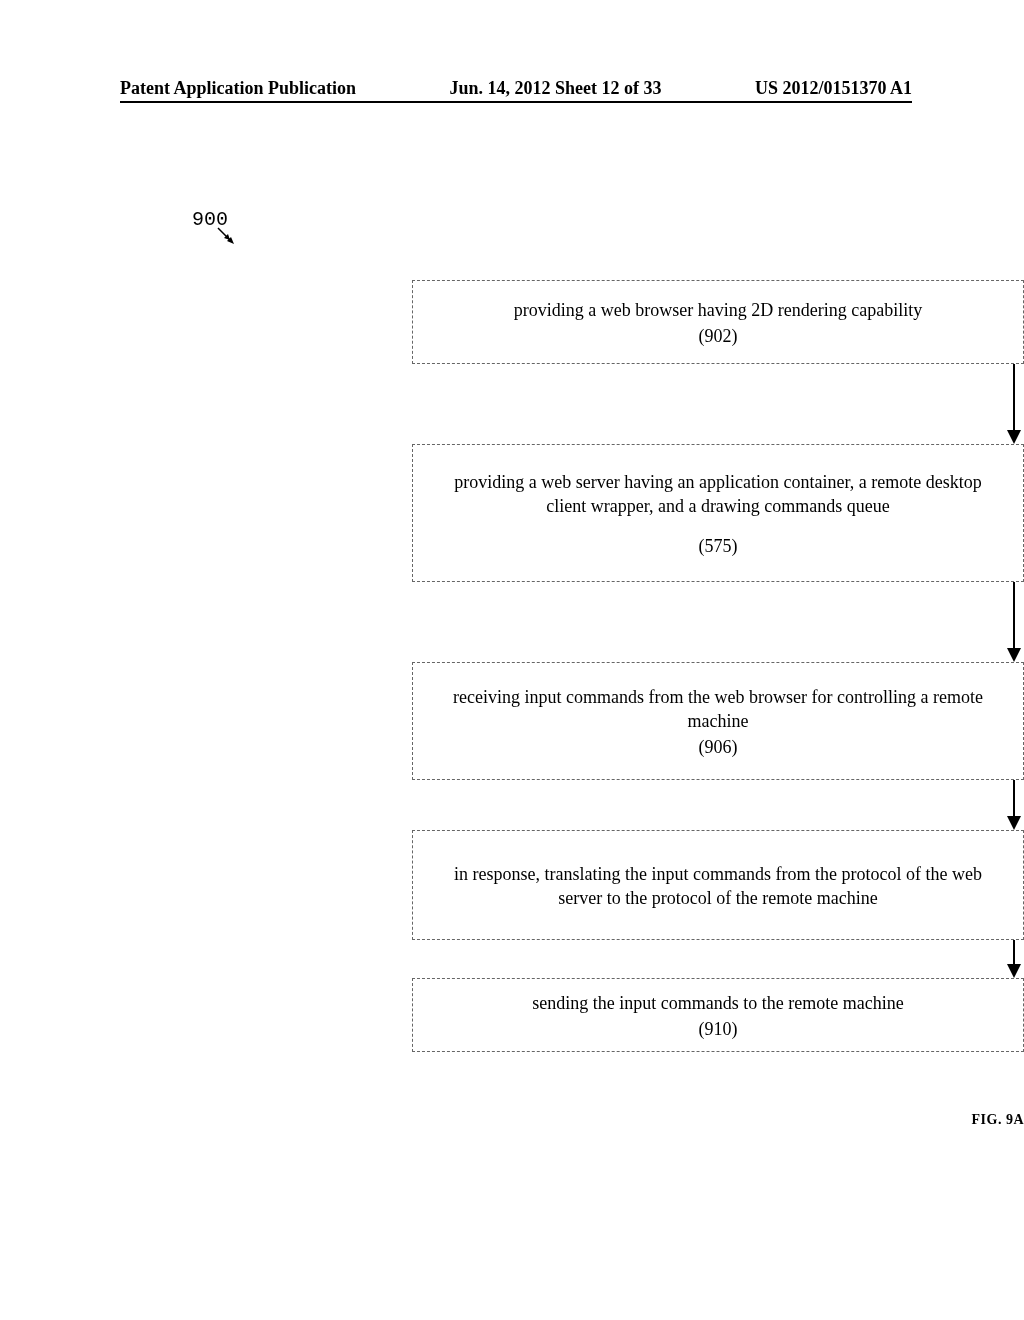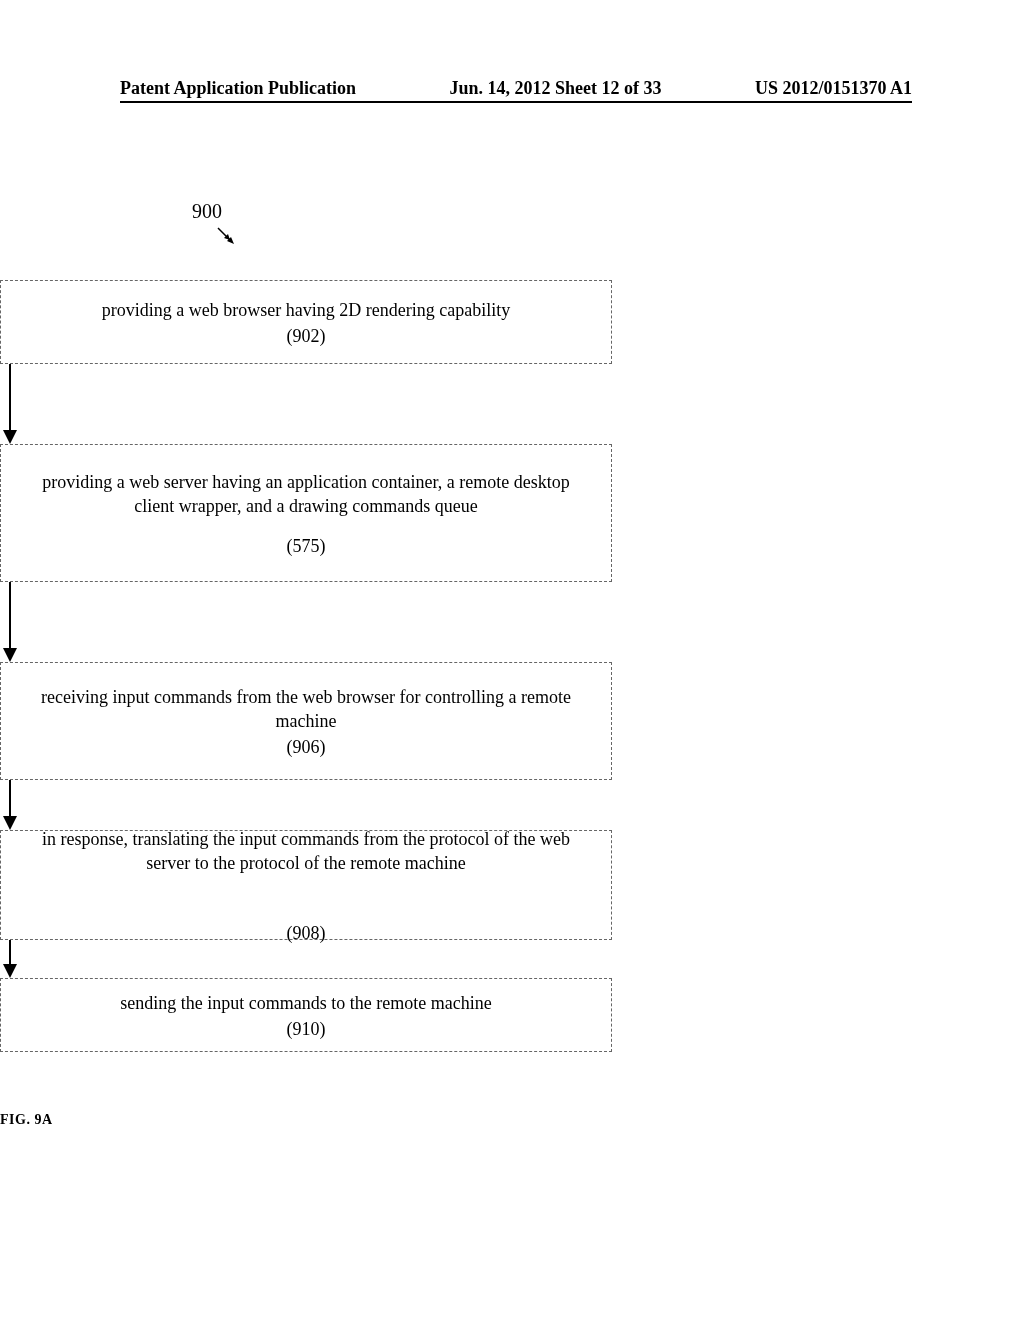--- a/index.html
+++ b/index.html
@@ -6,25 +6,25 @@
   html, body { width: 1024px; height: 1320px; background: #fff; font-family: "Times New Roman", Times, serif; color: #000; }
   .page { position: relative; width: 1024px; height: 1164px; }
   .header {
     position: absolute; top: 78px; left: 120px; right: 112px;
     display: flex; justify-content: space-between;
     font-size: 18px; font-weight: bold;
     border-bottom: 2px solid #000; padding-bottom: 2px;
   }
   .diagram {
     position: absolute; left: 0; right: 0; top: 190px;
-    display: flex; flex-direction: column; align-items: flex-start;
+    display: flex; flex-direction: column; align-items: flex-end;
   }
   .ref-label {
-    position: absolute; left: 192px; top: 200px;
-    font-size: 20px; font-family: Liberation Serif, serif;
+    position: absolute; left: 192px; top: 208px;
+    font-size: 20px; font-family: Liberation Mono, monospace;
   }
   .ref-arrow {
     position: absolute; left: 216px; top: 226px; width: 22px; height: 22px;
   }
   .box {
     width: 612px; border: 1px dashed #666;
     text-align: center; font-size: 18px; line-height: 1.35;
     padding: 18px 24px 16px 24px;
     display: flex; flex-direction: column; justify-content: center;
   }
@@ -77,21 +77,20 @@
       <div>receiving input commands from the web browser for controlling a remote machine</div>
       <div class="step-num">(906)</div>
     </div>
     <svg class="arrow" width="20" height="50">
       <line x1="10" y1="0" x2="10" y2="38" stroke="#000" stroke-width="2"></line>
       <polygon points="10,50 3,36 17,36" fill="#000"></polygon>
     </svg>
 
     <div class="box" style="height:110px;gap:44px;">
       <div>in response, translating the input commands from the protocol of the web server to the protocol of the remote machine</div>
-      <div class="step-num">(908)</div>
     </div>
     <svg class="arrow" width="20" height="38">
       <line x1="10" y1="0" x2="10" y2="26" stroke="#000" stroke-width="2"></line>
       <polygon points="10,38 3,24 17,24" fill="#000"></polygon>
     </svg>
 
     <div class="box" style="height:74px;">
       <div>sending the input commands to the remote machine</div>
       <div class="step-num">(910)</div>
     </div>

